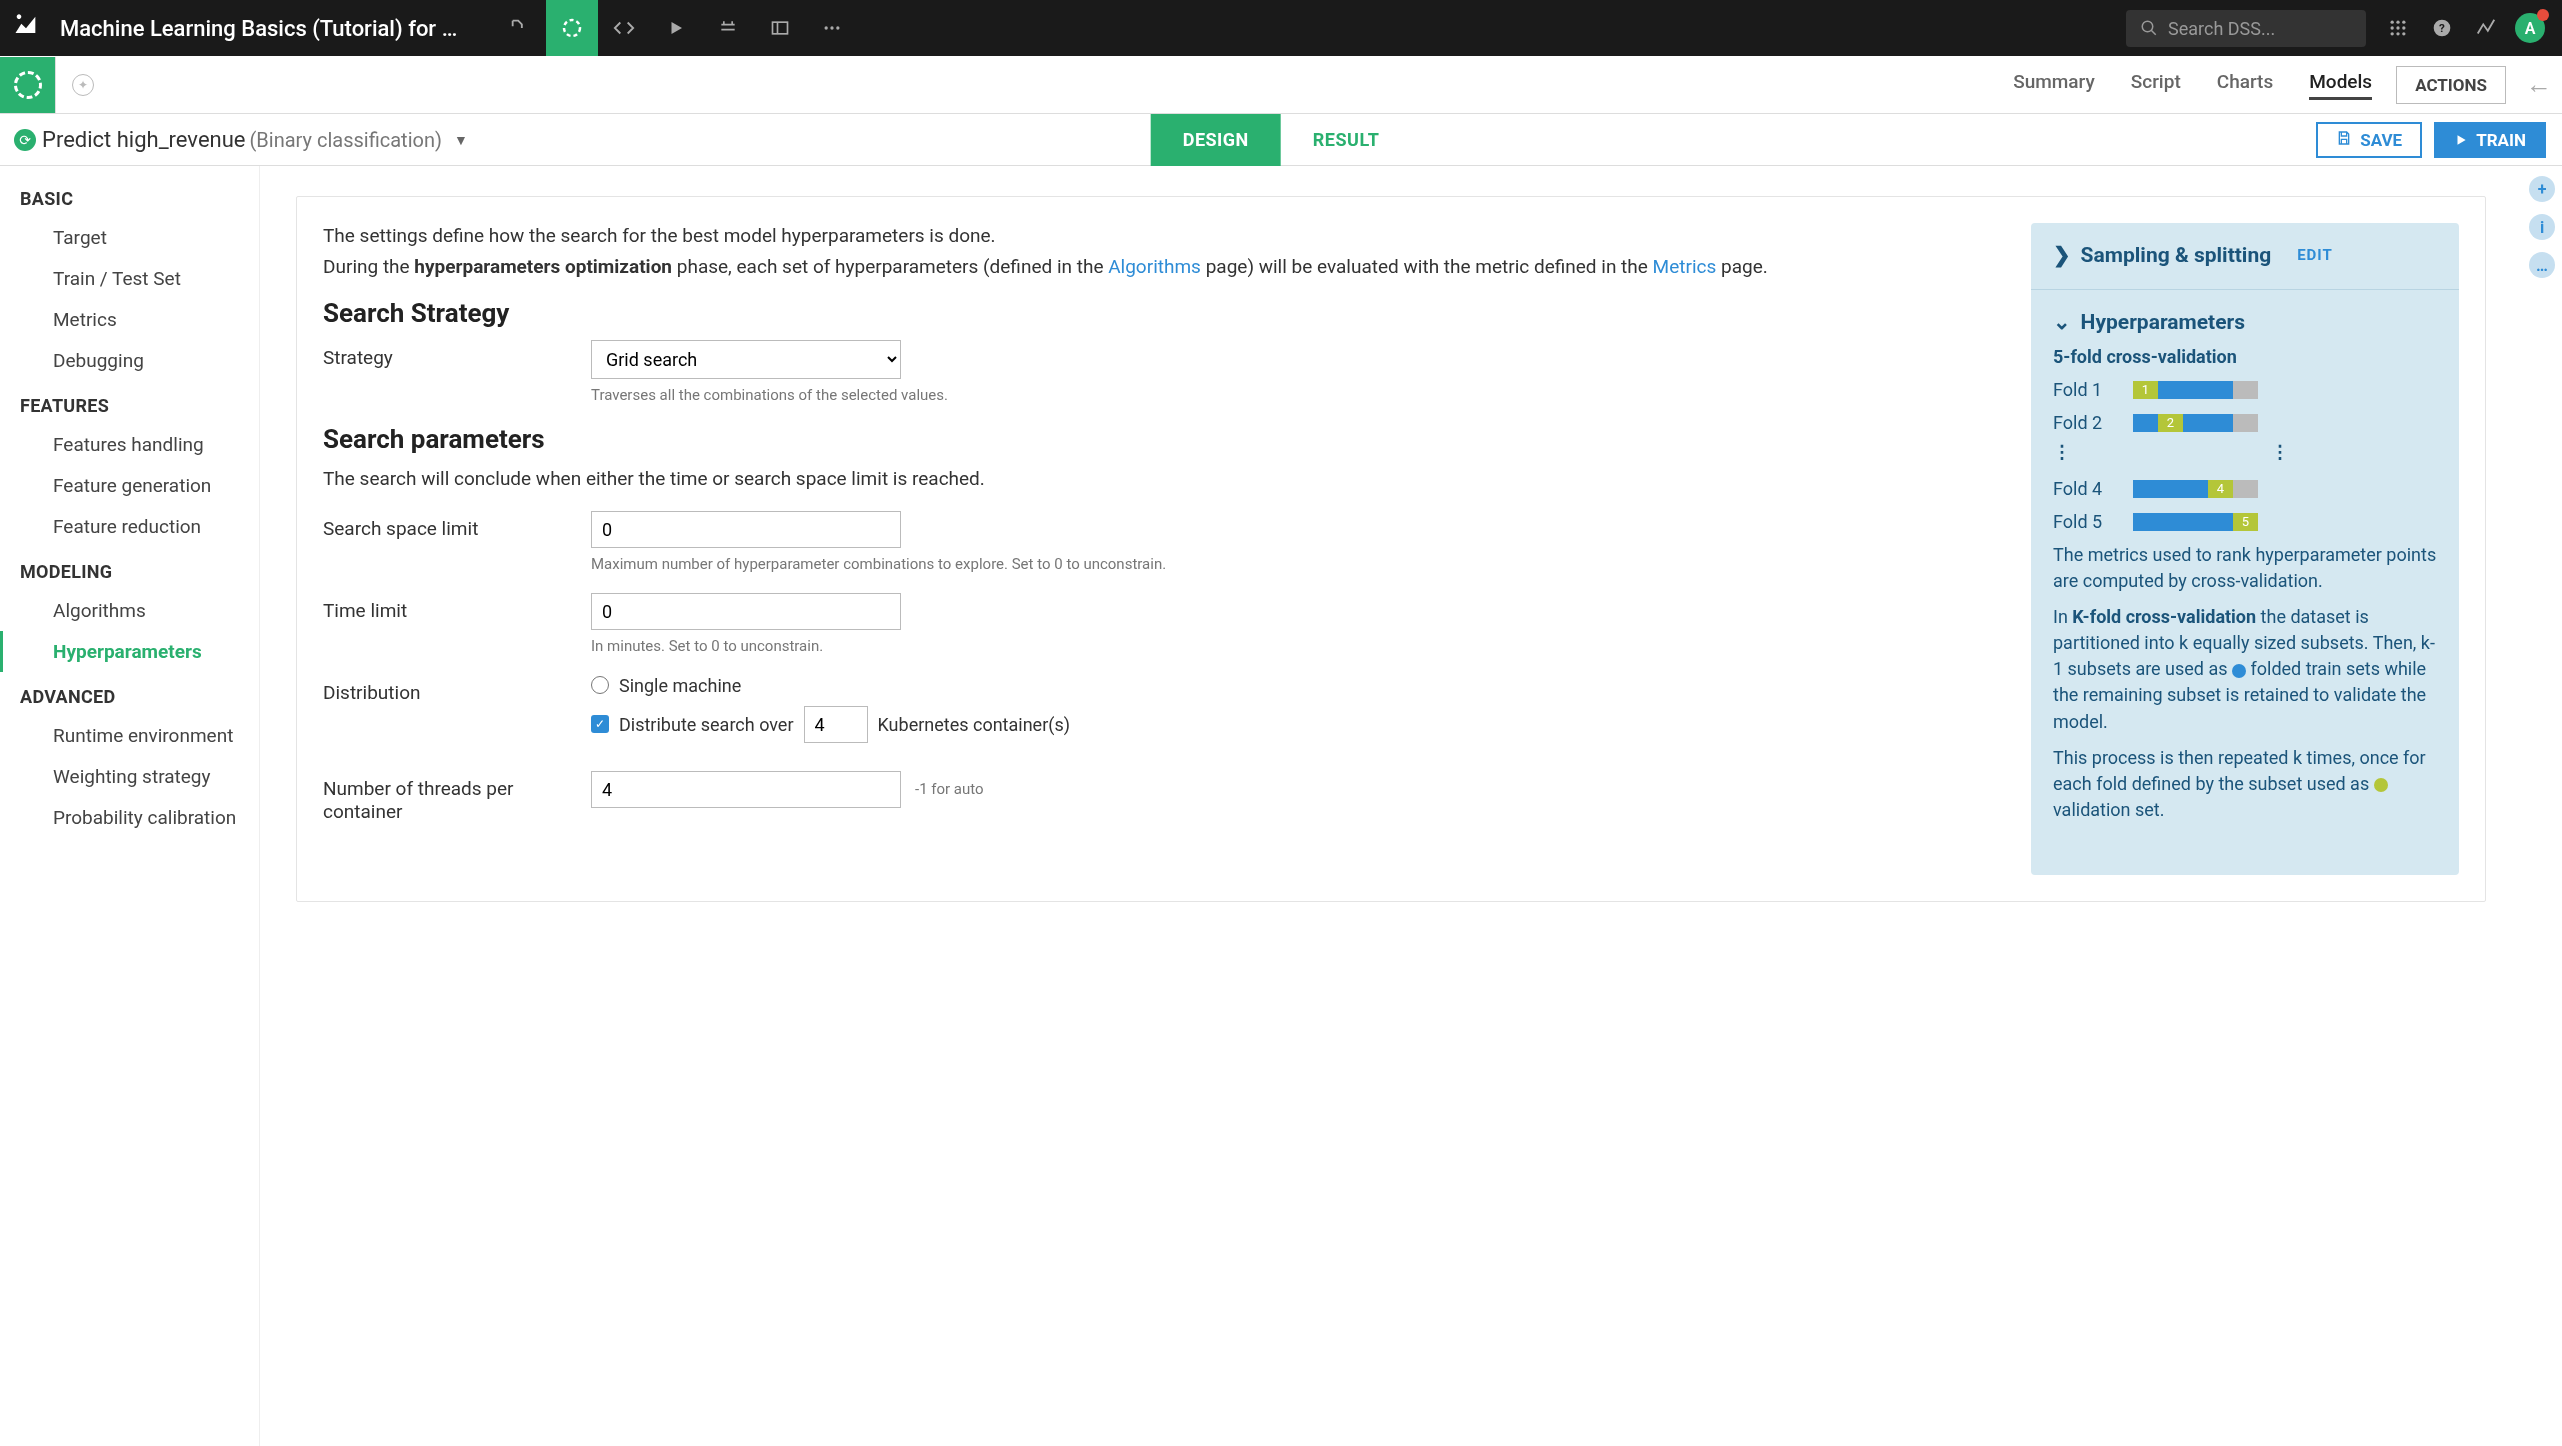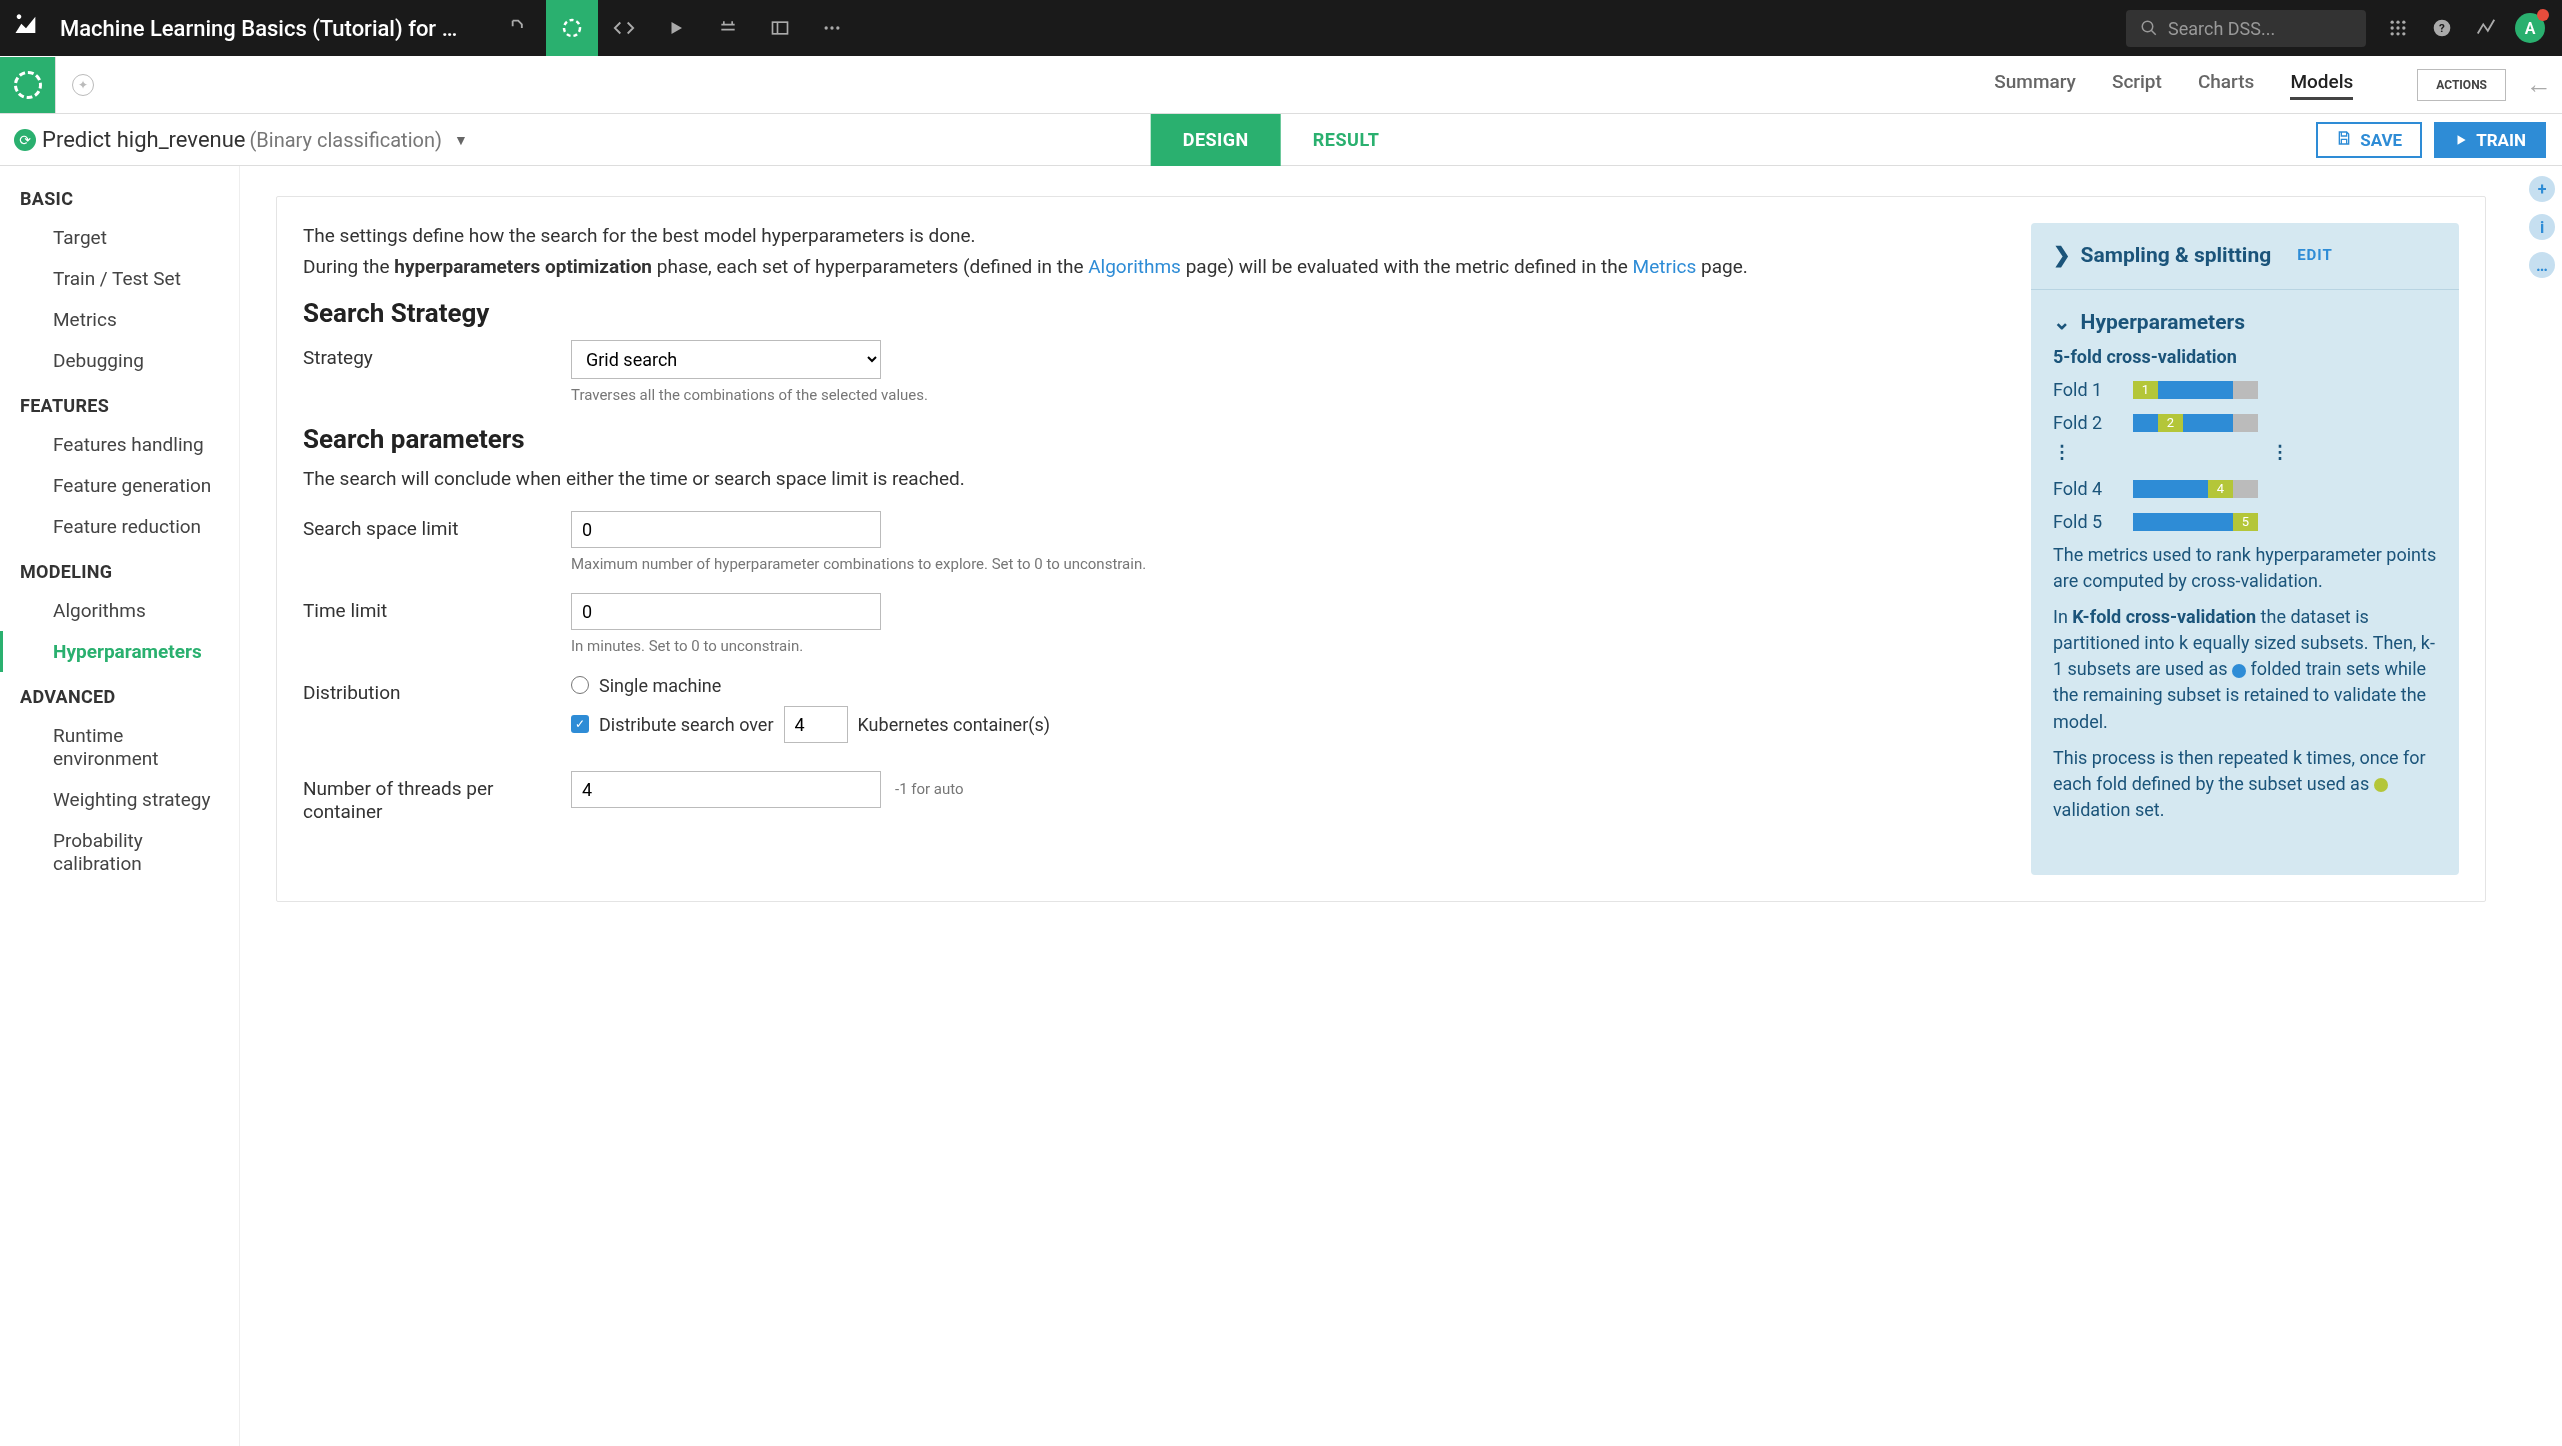--- a/index.html
+++ b/index.html
@@ -22,42 +22,42 @@
 
 .sub-header { height: 58px; display: flex; align-items: center; border-bottom: 1px solid #ddd; }
 .sub-header .ml-icon { width: 56px; height: 56px; background: #2ab06f; display: flex; align-items: center; justify-content: center; border-right: 1px solid #ddd; }
 .sub-header .ml-icon-inner { width: 28px; height: 28px; border-radius: 50%; border: 3px dashed #fff; }
 .sub-header .title { font-size: 24px; color: #333; margin-left: 18px; font-weight: 400; }
 .sub-header .title-icon { width: 22px; height: 22px; border-radius: 50%; border: 1px solid #bbb; margin-left: 16px; display:inline-flex; align-items:center; justify-content:center; color:#bbb; font-size:12px; }
 .sub-header .spacer { flex: 1; }
 .sub-header .tabs { display: flex; gap: 36px; margin-right: 24px; }
 .sub-header .tab { color: #666; font-size: 19px; font-weight: 500; padding-bottom: 4px; cursor: pointer; }
 .sub-header .tab.active { color: #222; border-bottom: 3px solid #444; }
-.sub-header .actions-btn { border: 1px solid #bbb; background: #fff; padding: 8px 18px; font-size: 12px; font-weight: 700; color: #444; margin-right: 20px; cursor: pointer; margin-left: 40px; }
+.sub-header .actions-btn { border: 1px solid #bbb; background: #fff; padding: 8px 18px; font-size: 17px; font-weight: 700; color: #444; margin-right: 20px; cursor: pointer; }
 .sub-header .back-arrow { color: #aaa; font-size: 26px; margin-right: 10px; cursor:pointer; }
 
 
 .mode-bar { height: 52px; display: flex; align-items: center; border-bottom: 1px solid #ddd; padding-left: 14px; }
 .mode-bar .pred-icon { width: 22px; height: 22px; border-radius: 50%; background: #2ab06f; color: #fff; display:inline-flex; align-items:center; justify-content:center; font-size:14px; margin-right:6px; }
 .mode-bar .pred-title { font-size: 22px; color: #333; }
 .mode-bar .pred-sub { color: #777; font-size: 20px; margin-left: 4px; }
 .mode-bar .chev { color:#666; margin-left:12px; font-size:14px; cursor:pointer; }
 .mode-bar .center { position: absolute; left: 50%; transform: translateX(-50%); display: flex; }
 .mode-bar .mode-btn { height: 52px; display: flex; align-items: center; padding: 0 32px; font-weight: 700; font-size: 18px; letter-spacing: 0.5px; cursor: pointer; }
 .mode-bar .mode-btn.design { background: #2ab06f; color: #fff; }
 .mode-bar .mode-btn.result { color: #2ab06f; }
 .mode-bar .spacer { flex: 1; }
 .mode-bar .save-btn { border: 2px solid #2e8cd6; color: #2e8cd6; background: #fff; padding: 6px 18px; font-weight: 700; font-size: 17px; margin-right: 12px; display:flex; gap:8px; cursor:pointer; }
 .mode-bar .train-btn { background: #2e8cd6; color: #fff; border: none; padding: 8px 20px; font-weight: 700; font-size: 17px; margin-right: 16px; display:flex; align-items:center; gap:8px; cursor:pointer; }
 
 
 .main { display: flex; position: relative; height: calc(100% - 56px - 58px - 52px); }
 
 
-.sidebar { width: 240px; padding: 8px 0; border-right: 1px solid #eee; overflow-y: auto; }
+.sidebar { width: 260px; padding: 8px 0; border-right: 1px solid #eee; overflow-y: auto; }
 .sidebar .section-title { font-weight: 700; font-size: 18px; color: #333; padding: 14px 20px 8px; letter-spacing: 0.3px; }
 .sidebar .item { padding: 9px 20px 9px 50px; font-size: 19px; color: #444; cursor: pointer; border-left: 3px solid transparent; }
 .sidebar .item.active { color: #2ab06f; font-weight: 700; border-left-color: #2ab06f; }
 
 
 .content { flex: 1; padding: 30px 36px; overflow-y: auto; position: relative; }
 .content-card { display: flex; gap: 30px; background:#fff; border:1px solid #e4e4e4; padding: 26px; border-radius: 2px; }
 .content-left { flex: 1; }
 .content-left p { font-size: 19px; line-height: 1.4; color: #333; margin-bottom: 4px; }
 .content-left a { color: #2e8cd6; text-decoration: none; }

